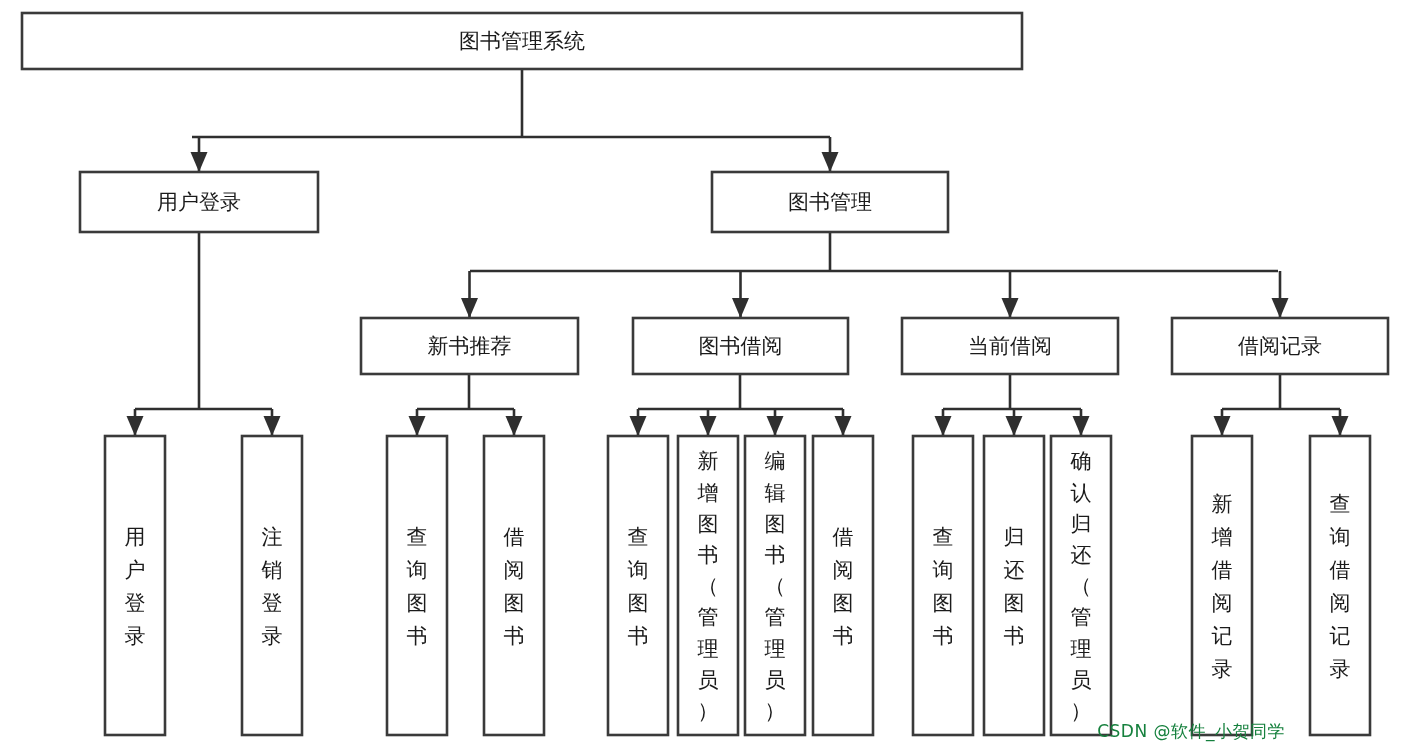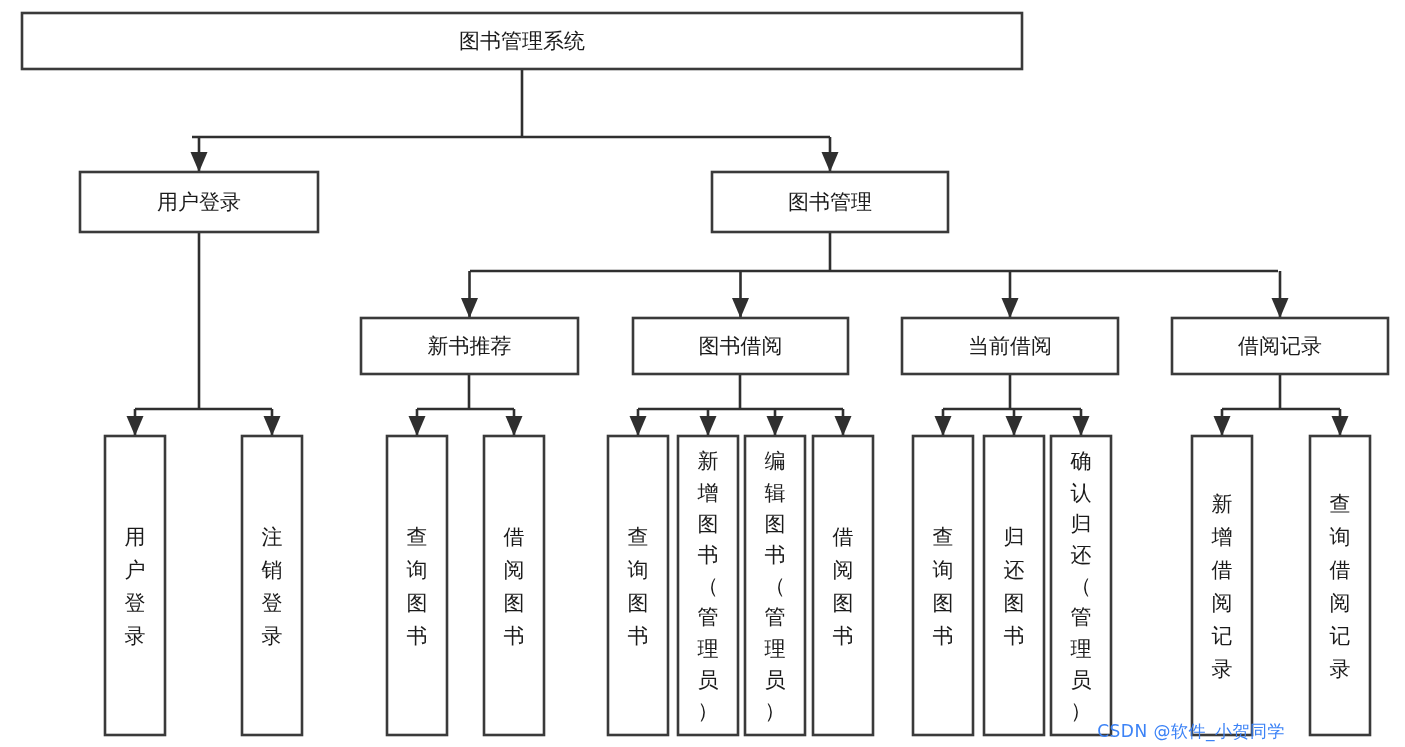--- a/index.html
+++ b/index.html
@@ -5,21 +5,21 @@
   html,body{margin:0;padding:0;background:#ffffff;}
   body{width:1405px;height:747px;font-family:"Liberation Sans","DejaVu Sans",sans-serif;overflow:hidden;}
   #diagram-root{position:relative;width:1291px;height:747px;background:#fff;}
   svg.diagram-canvas{position:absolute;left:0;top:0;width:1405px;height:747px;}
   .node-box{fill:#ffffff;stroke:#3a3a3a;stroke-width:2.6;}
   .connector{stroke:#2f2f2f;stroke-width:2.6;fill:none;}
   .arrow-head{fill:#2f2f2f;stroke:none;}
   .node-label{font-family:"DejaVu Sans","Liberation Sans",sans-serif;fill:#1b1b1b;font-size:21px;text-anchor:middle;dominant-baseline:middle;}
   .node-label-v{font-family:"DejaVu Sans","Liberation Sans",sans-serif;fill:#1b1b1b;font-size:21px;text-anchor:middle;}
   .watermark{position:absolute;right:6px;bottom:4px;font-family:"DejaVu Sans","Liberation Sans",sans-serif;
-             font-size:17px;color:#3b82f6;letter-spacing:.5px;white-space:nowrap;}
+             font-size:17px;color:#15803d;letter-spacing:.5px;white-space:nowrap;}
 </style>
 </head>
 <body>
 
 <div id="diagram-root">
   <svg class="diagram-canvas" viewBox="0 0 1405 747" preserveAspectRatio="none" id="svg-canvas">
       <line x1="522" y1="69" x2="522" y2="137" class="connector"></line>
       <line x1="192" y1="137" x2="830" y2="137" class="connector"></line>
       <line x1="830" y1="232" x2="830" y2="271" class="connector"></line>
       <line x1="470" y1="271" x2="1278" y2="271" class="connector"></line>

